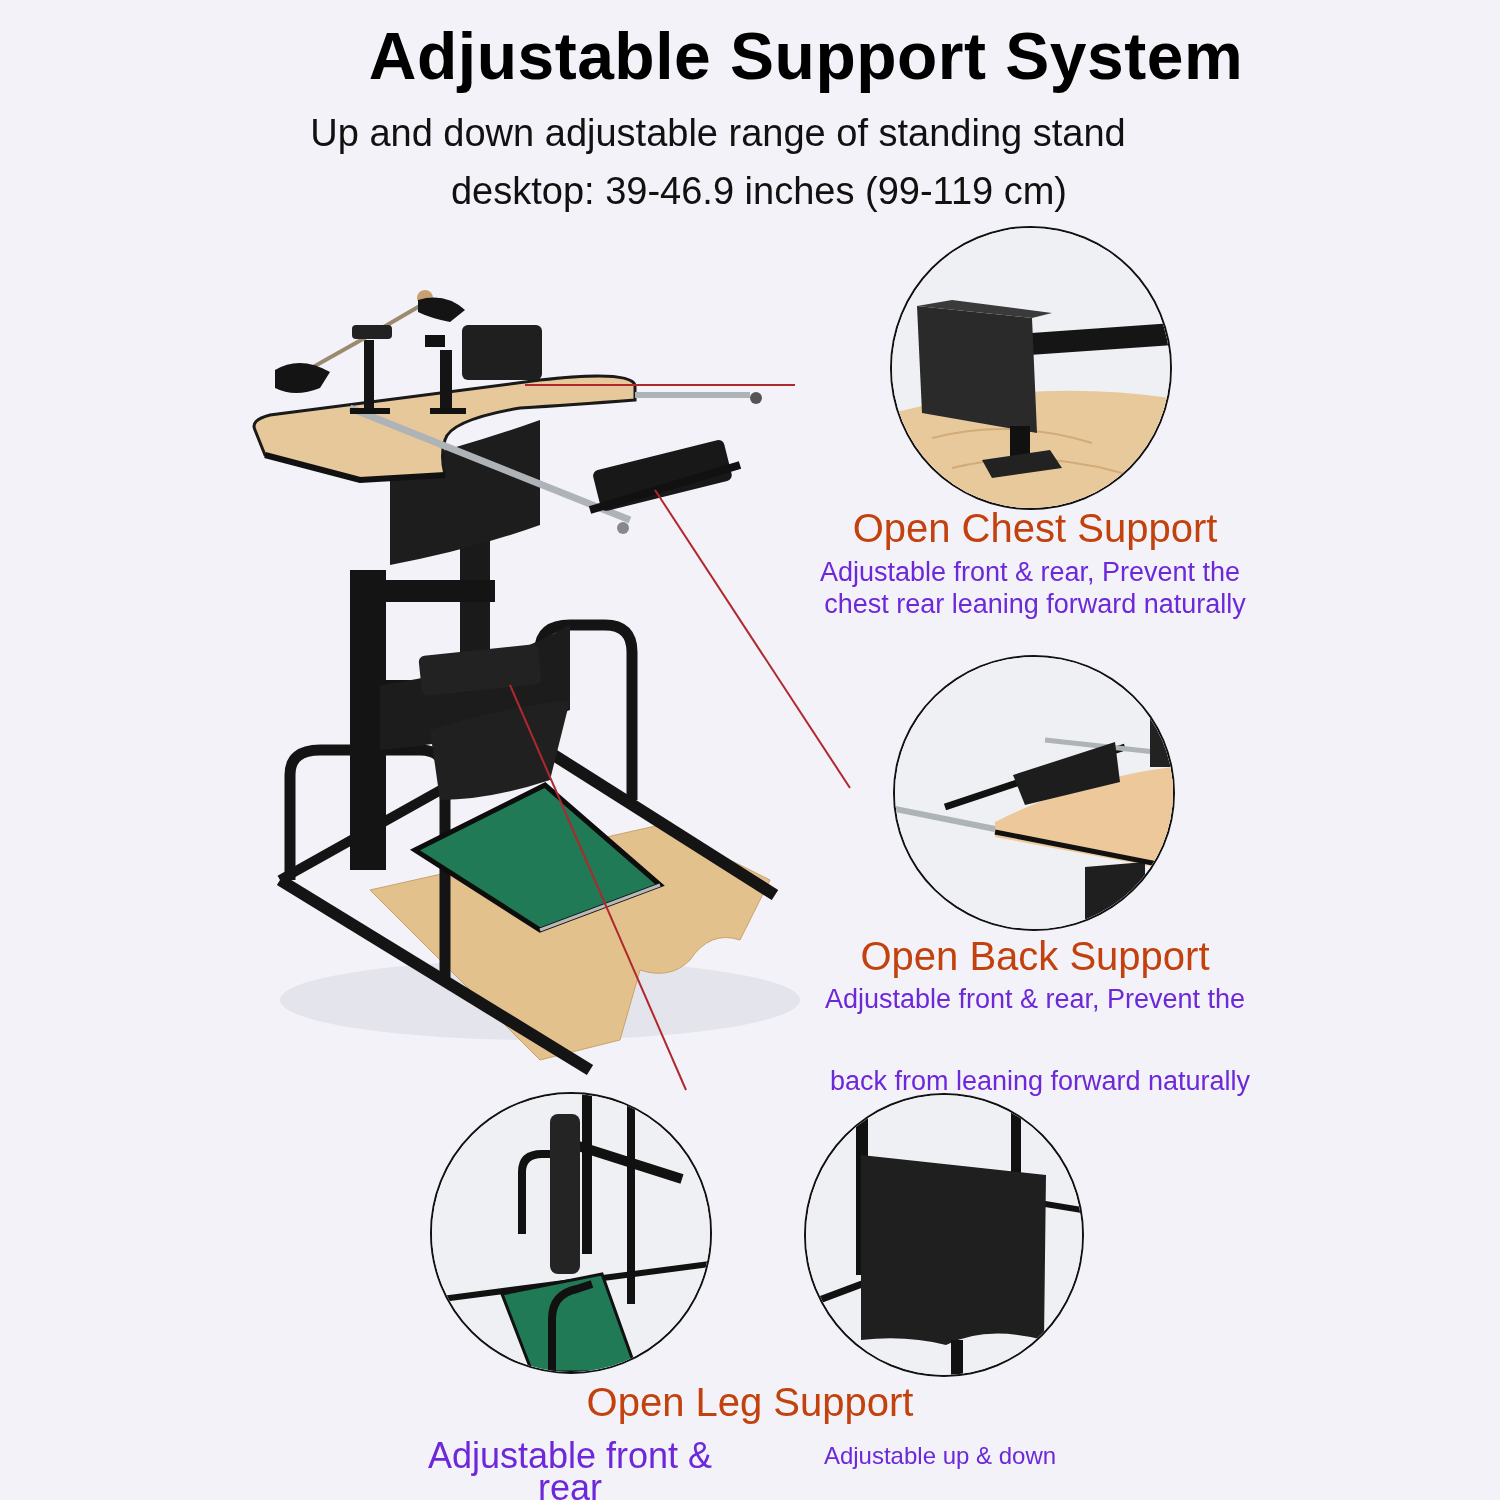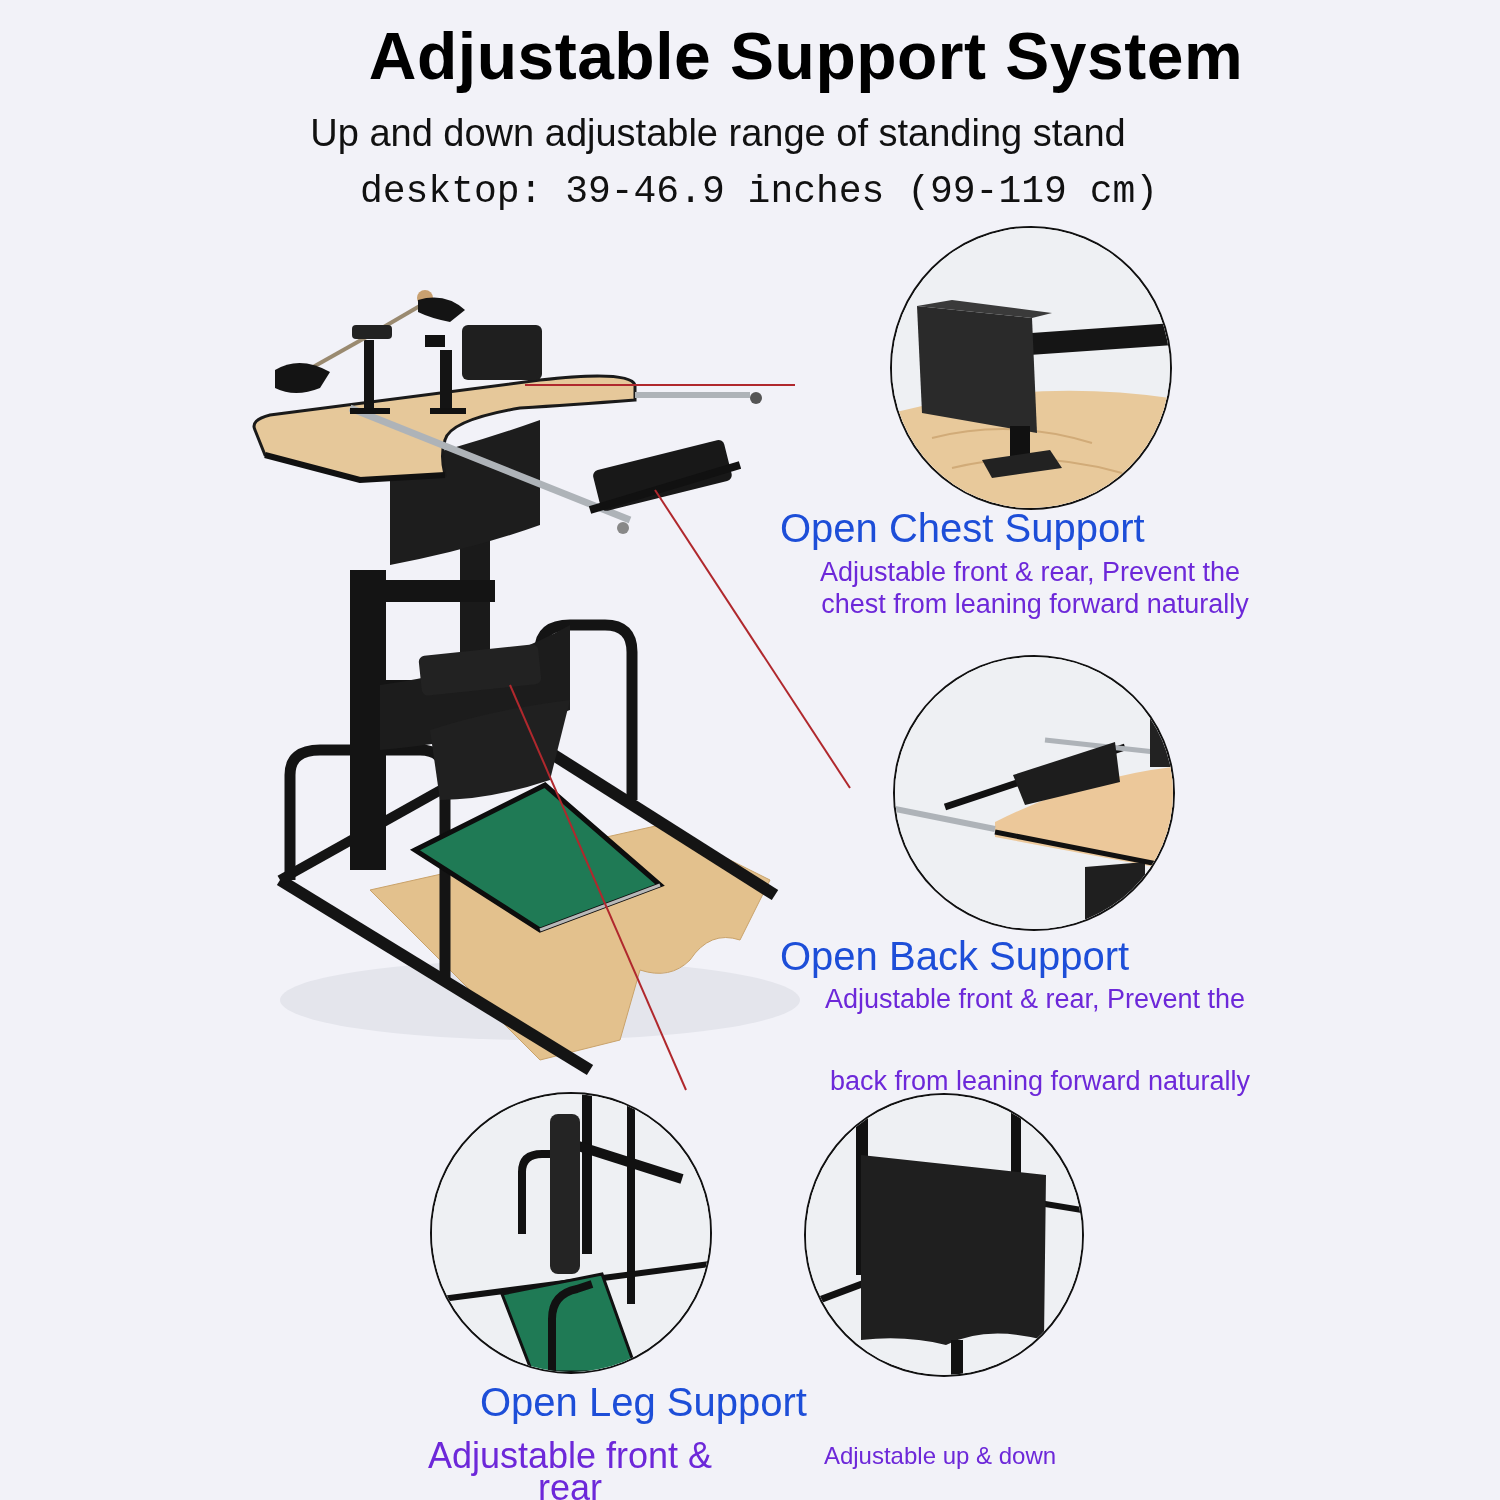--- a/index.html
+++ b/index.html
@@ -1,21 +1,21 @@
 <!DOCTYPE html>
 <html><head>
 <meta charset="utf-8">
 <style>
   html, body { margin:0; padding:0; }
   body { width:1500px; height:1500px; background:#f2f2f8; position:relative; overflow:hidden; font-family:"Liberation Sans", sans-serif; color:#000; }
   .title { position:absolute; left:0; width:1500px; top:18px; text-align:center; font-size:66px; font-weight:bold; letter-spacing:0.5px; padding-left:112px; box-sizing:border-box; }
   .subtitle { position:absolute; left:0; width:1500px; text-align:center; font-size:38px; color:#111; }
   .sub1 { top:112px; padding-right:64px; box-sizing:border-box; }
-  .sub2 { top:170px; padding-left:18px; box-sizing:border-box;font-family:Liberation Mono, monospace; }
-  .label-title { position:absolute; font-size:40px; color:#1d4ed8; }
+  .sub2 { top:170px; padding-left:18px; box-sizing:border-box; }
+  .label-title { position:absolute; text-align:center; font-size:40px; color:#c2410c; }
   .label-desc { position:absolute; text-align:center; font-size:27px; color:#6d28d9; line-height:32px; }
   .circle { position:absolute; border:2px solid #111; border-radius:50%; overflow:hidden; background:#eef0f3; }
   svg { display:block; }
   .pointer { position:absolute; left:0; top:0; }
 </style>
 </head>
 <body>
 
 <div class="title">Adjustable Support System</div>
 <div class="subtitle sub1">Up and down adjustable range of standing stand</div>
@@ -89,21 +89,21 @@
     <path d="M40 210 Q120 190 200 215 M60 240 Q140 220 230 245" stroke="#d1ab78" stroke-width="2" fill="none"></path>
     <rect x="140" y="100" width="140" height="22" fill="#151515" transform="rotate(-4 210 111)"></rect>
     <path d="M25 78 L140 90 L145 205 L30 185 Z" fill="#2a2a2a"></path>
     <path d="M25 78 L60 72 L160 85 L140 90 Z" fill="#3a3a3a"></path>
     <rect x="118" y="198" width="20" height="30" fill="#111"></rect>
     <polygon points="90,232 158,222 170,240 100,250" fill="#222"></polygon>
   </svg>
 </div>
 <div class="label-title" style="left:780px; width:510px; top:506px;">Open Chest Support</div>
 <div class="label-desc" style="left:770px; width:520px; top:556px;">Adjustable front &amp; rear, Prevent the</div>
-<div class="label-desc" style="left:770px; width:530px; top:588px;">chest from leaning forward naturally</div>
+<div class="label-desc" style="left:770px; width:530px; top:588px;">chest rear leaning forward naturally</div>
 
 <div class="circle" style="left:893px; top:655px; width:278px; height:272px;">
   <svg width="278" height="272" viewBox="0 0 278 272">
     <rect width="278" height="272" fill="#eef0f3"></rect>
     <path d="M100 165 Q190 120 278 110 L278 205 L260 210 L100 180 Z" fill="#ecc89a"></path>
     <line x1="0" y1="152" x2="100" y2="172" stroke="#aeb3b8" stroke-width="6"></line>
     <line x1="50" y1="150" x2="230" y2="90" stroke="#111" stroke-width="7"></line>
     <line x1="150" y1="83" x2="260" y2="95" stroke="#aeb3b8" stroke-width="5"></line>
     <path d="M118 118 L220 85 L225 125 L130 148 Z" fill="#1d1d1d"></path>
     <rect x="255" y="45" width="25" height="65" fill="#222"></rect>

